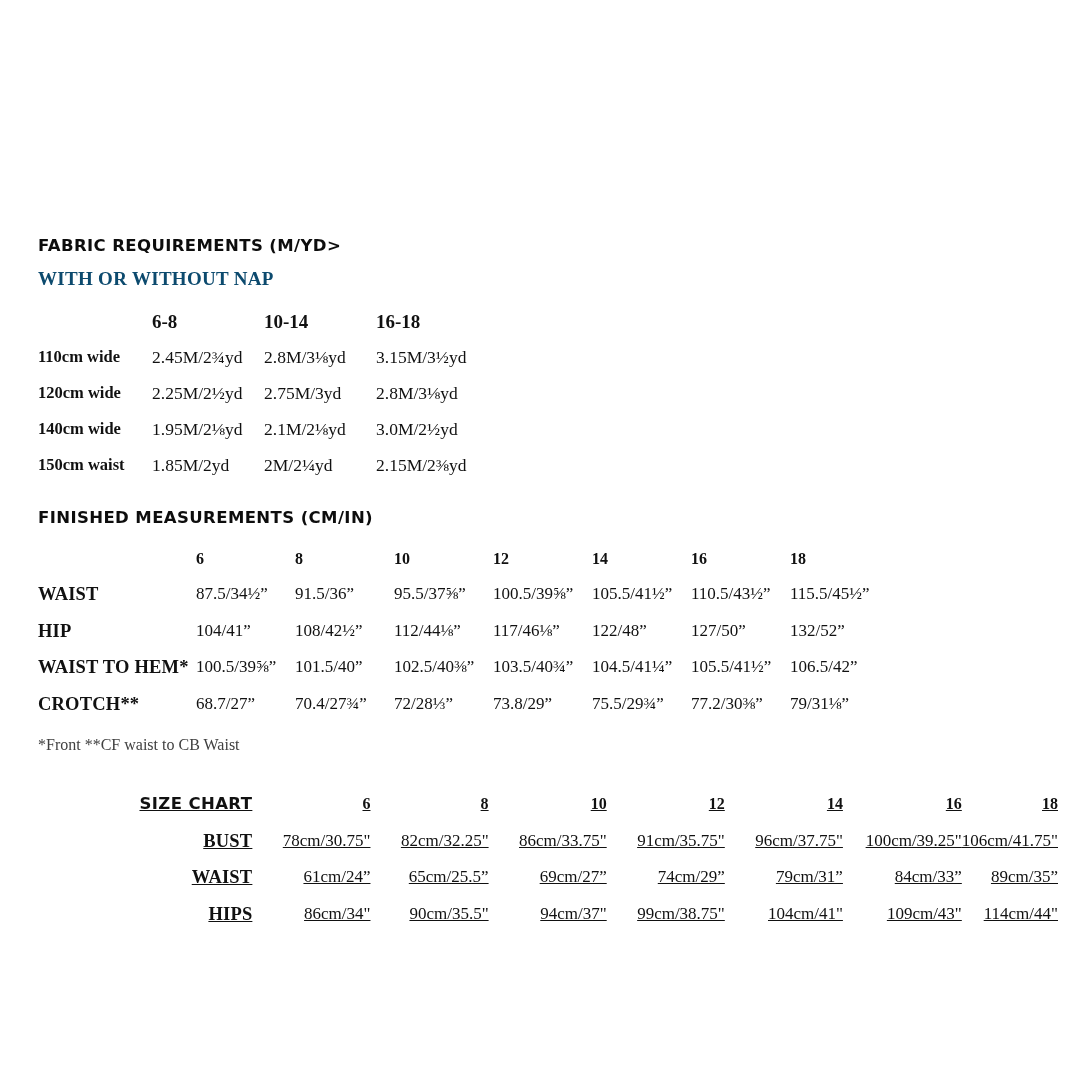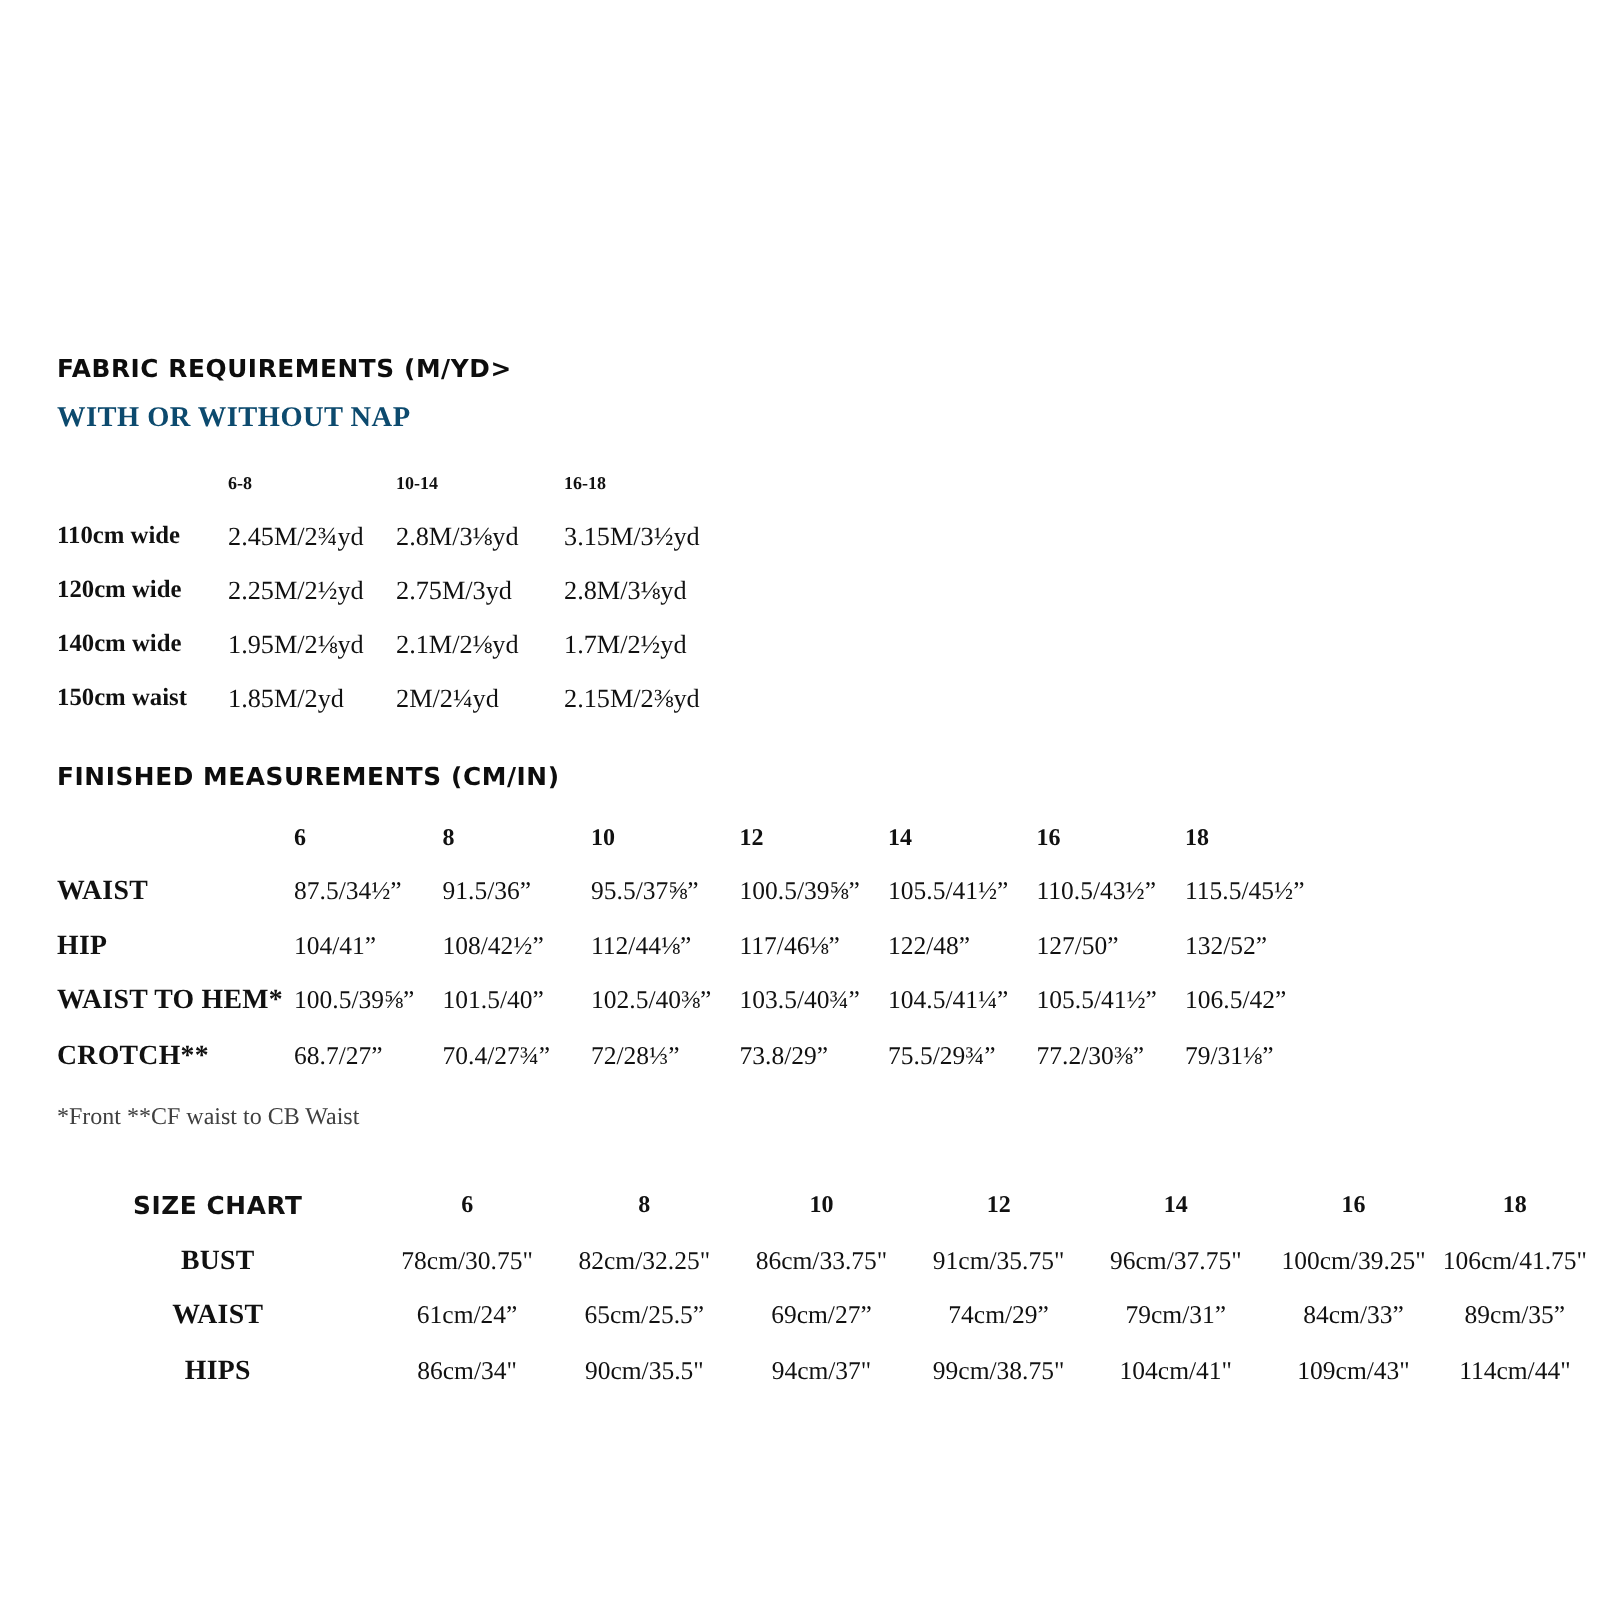--- a/index.html
+++ b/index.html
@@ -54,21 +54,21 @@
     text-align: left;
     padding: 0;
     vertical-align: top;
     font-weight: normal;
     height: 36px;
     line-height: 36px;
     white-space: nowrap;
   }
   .fabric-table th {
     font-weight: bold;
-    font-size: 12px;
+    font-size: 19px;
     height: 34px;
     line-height: 34px;
   }
   .fabric-table .rowlabel {
     font-weight: bold;
     font-size: 16.5px;
     width: 114px;
   }
   .fabric-table .c1 { width: 112px; }
   .fabric-table .c2 { width: 112px; }
@@ -120,27 +120,28 @@
     position: absolute;
     left: 38px;
     top: 786px;
     width: 1020px;
   }
   .size-table {
     font-size: 17px;
   }
   .size-table th,
   .size-table td {
-    text-align: center;
+    text-align: right;
     padding: 0;
     vertical-align: top;
     font-weight: normal;
     height: 36.5px;
     line-height: 36.5px;
     white-space: nowrap;
+    text-decoration: underline;
   }
   .size-table .head-label {
     font-family: "DejaVu Sans", sans-serif;
     font-weight: bold;
     font-size: 16.5px;
     letter-spacing: 0.4px;
     width: 224px;
   }
   .size-table .head-size {
     font-weight: bold;
@@ -184,21 +185,21 @@
         <tr>
           <td class="rowlabel">120cm wide</td>
           <td>2.25M/2½yd</td>
           <td>2.75M/3yd</td>
           <td>2.8M/3⅛yd</td>
         </tr>
         <tr>
           <td class="rowlabel">140cm wide</td>
           <td>1.95M/2⅛yd</td>
           <td>2.1M/2⅛yd</td>
-          <td>1.7M/2½yd</td>
+          <td>3.0M/2½yd</td>
         </tr>
         <tr>
           <td class="rowlabel">150cm waist</td>
           <td>1.85M/2yd</td>
           <td>2M/2¼yd</td>
           <td>2.15M/2⅜yd</td>
         </tr>
       </tbody>
     </table>
   </div>

